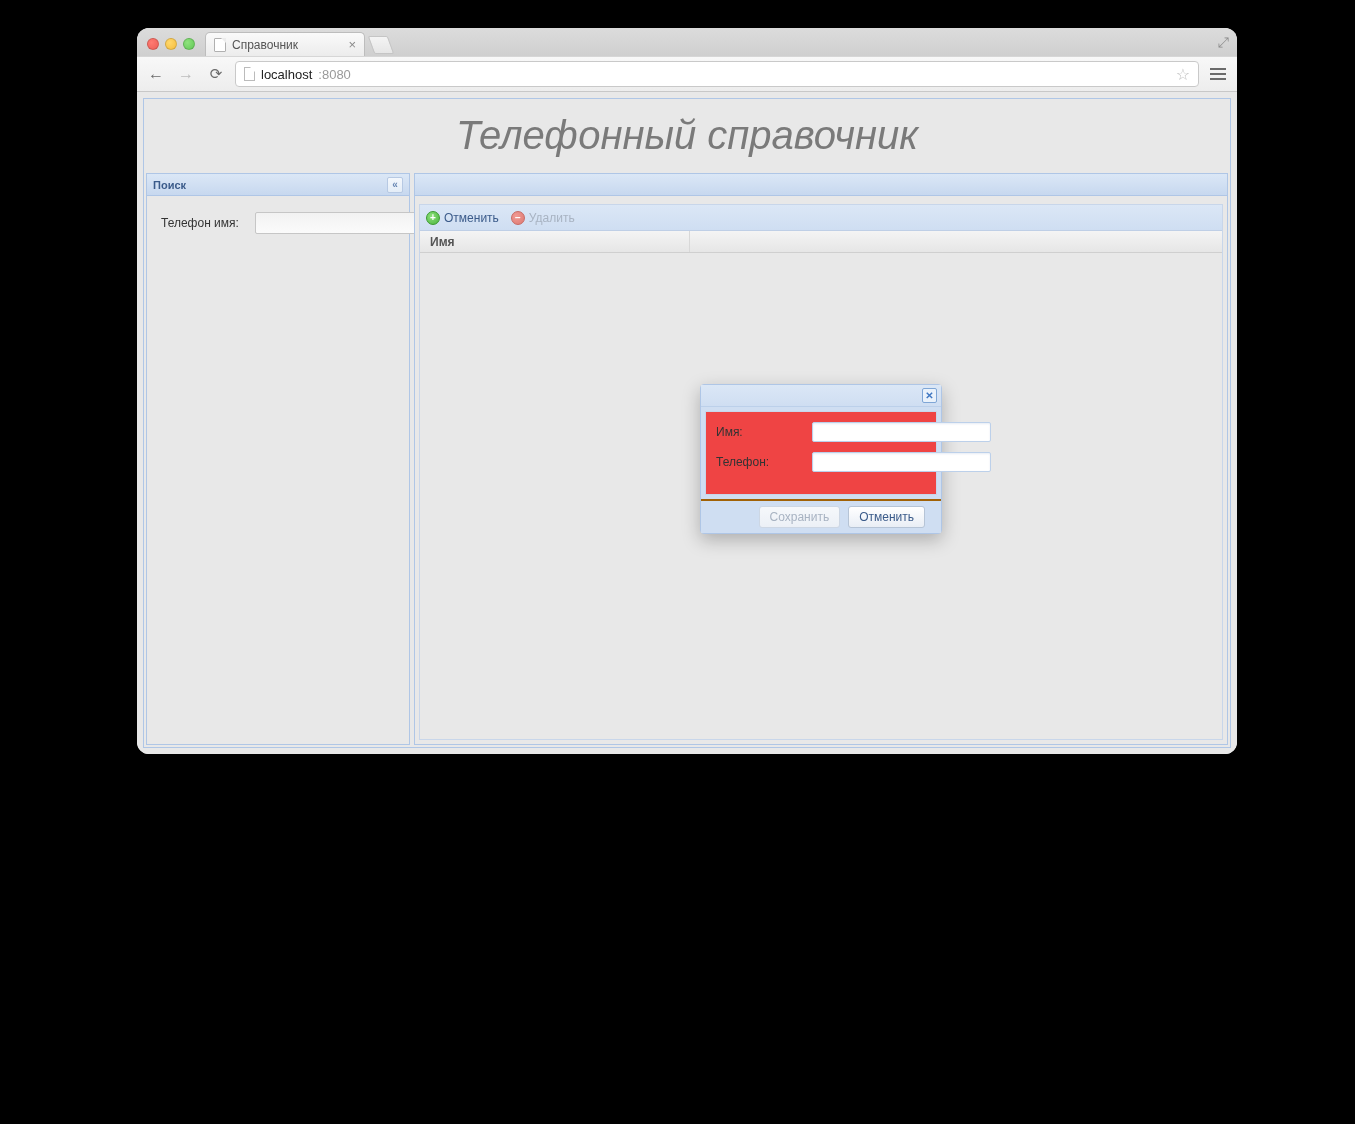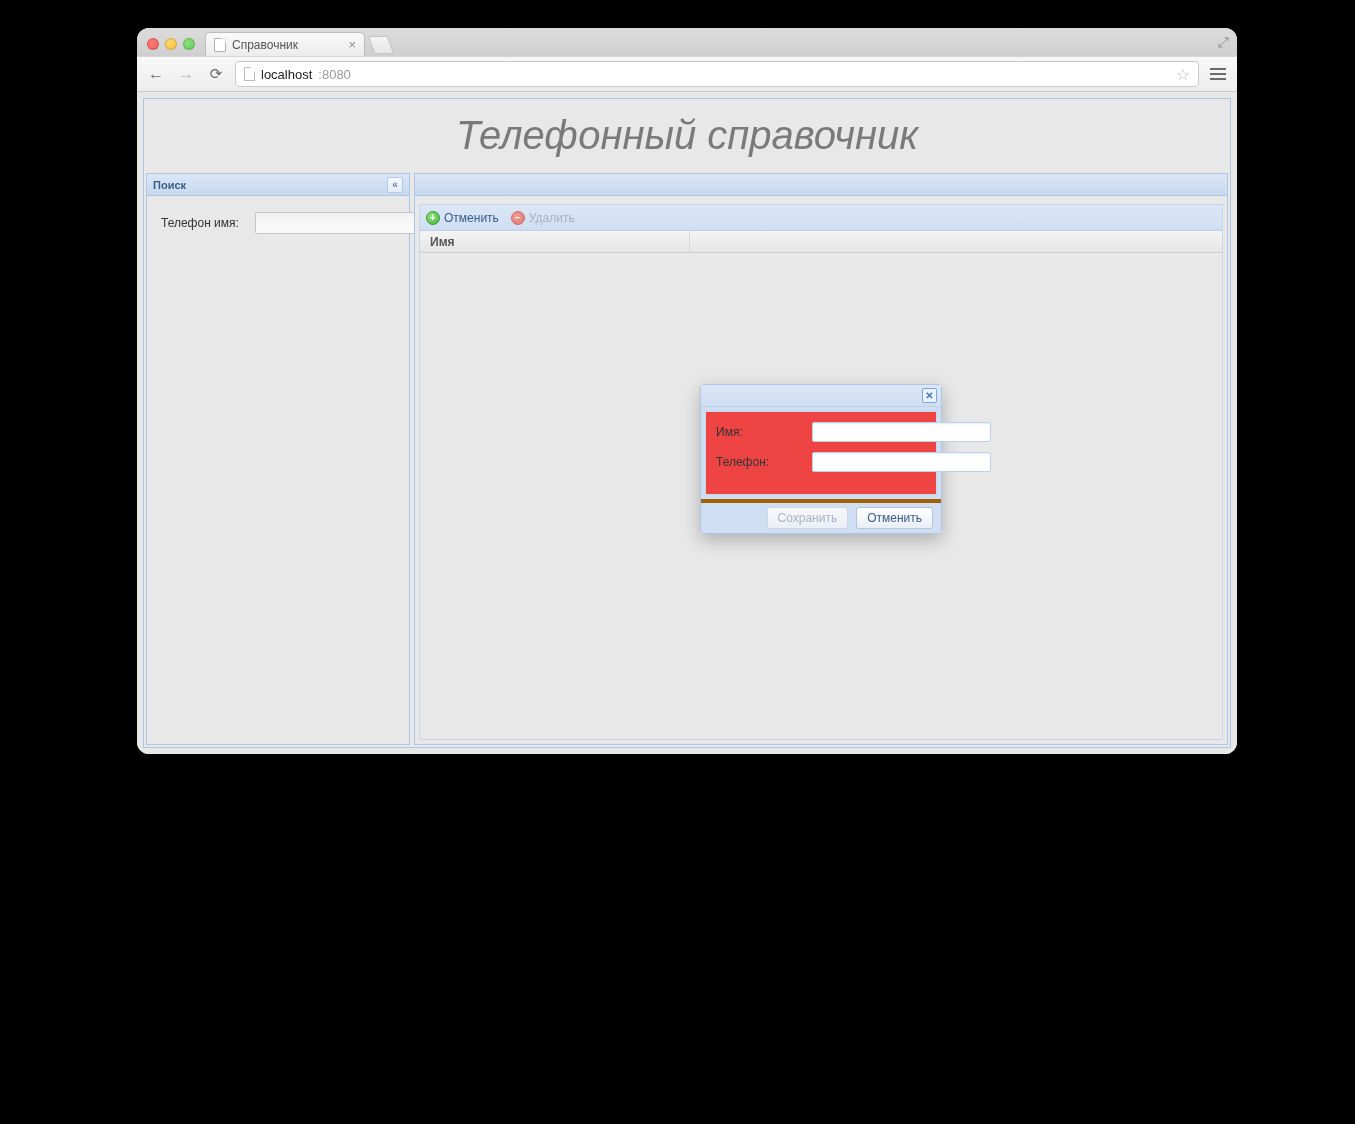--- a/index.html
+++ b/index.html
@@ -236,22 +236,22 @@
     background:#fff;
     border:1px solid #bcd0ea;
     box-shadow: inset 0 1px 2px rgba(160,180,210,.25);
     height:20px;
     flex:1;
   }
   .modal-fbar {
     height:34px;
     background:#cfdef2;
     display:flex; align-items:center; justify-content:flex-end;
-    gap:8px; padding:0 8px;
-    border-top:4px solid #a16207;
+    gap:8px; padding:0 16px;
+    border-top:2px solid #a16207;
   }
   .btn {
     height:22px;
     min-width:64px;
     padding:0 10px;
     border:1px solid #b6c4d6;
     border-radius:3px;
     background: linear-gradient(#ffffff,#e9eef5);
     color:#3b5b8a;
     font-size:12px;

